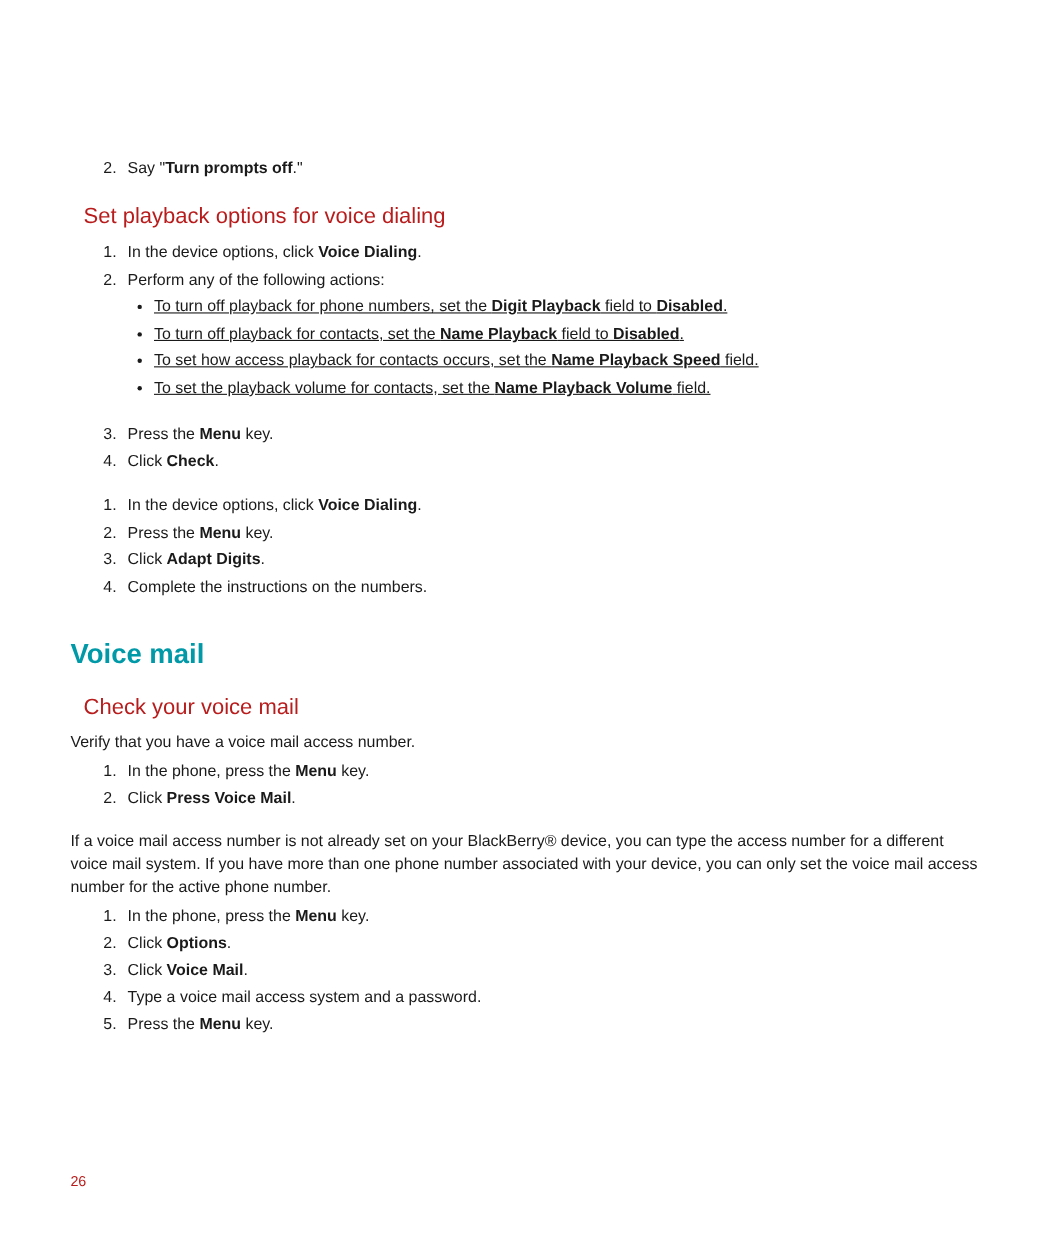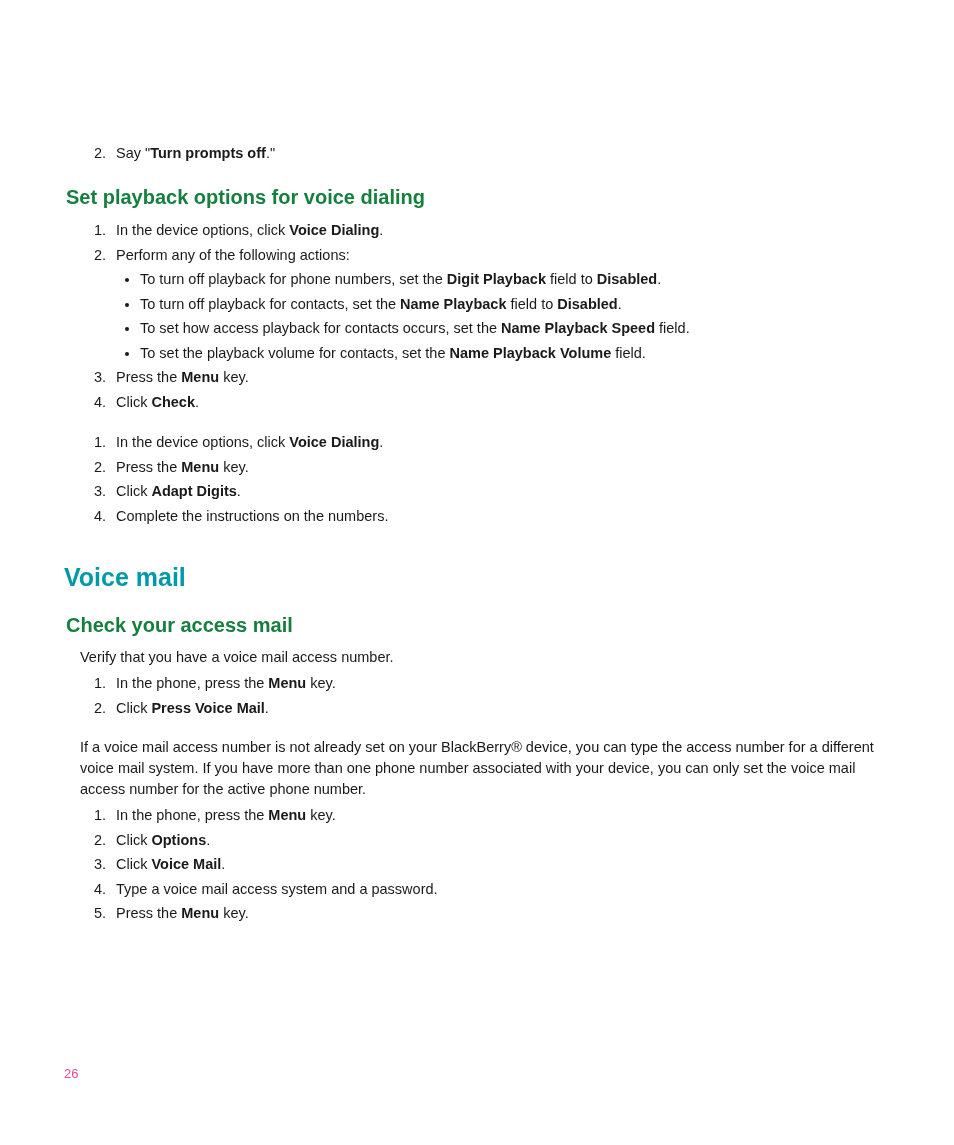--- a/index.html
+++ b/index.html
@@ -17,57 +17,58 @@
     width: 954px;
     height: 1145px;
     padding: 140px 64px 0 64px;
     position: relative;
   }
   .page-number {
     position: absolute;
     left: 64px;
     bottom: 64px;
     font-size: 13px;
-    color: #ec4899;
+    color: #b91c1c;
   }
   ol.top-ol {
     list-style: decimal;
     margin: 0 0 18px 0;
     padding-left: 46px;
     font-size: 14.5px;
     line-height: 1.55;
   }
   ol.top-ol > li {
     padding-left: 6px;
     margin: 2px 0;
   }
   ul.sub-ul {
     list-style: disc;
-    margin: 2px 0 2px 0;
+    margin: 2px 0 20px 0;
     padding-left: 24px;
+    text-decoration: underline;
   }
   ul.sub-ul > li {
     margin: 2px 0;
   }
   h2.section {
     font-size: 20px;
-    font-weight: 700;
-    color: #15803d;
-    margin: 22px 0 10px 2px;
+    font-weight: 400;
+    color: #b91c1c;
+    margin: 22px 0 10px 12px;
   }
   h1.major {
     font-size: 25px;
     font-weight: 700;
     color: #0099a8;
     margin: 36px 0 20px 0;
   }
   p.body {
     font-size: 14.5px;
     line-height: 1.45;
-    margin: 4px 16px;
+    margin: 4px 0;
   }
   .b { font-weight: 700; }
 </style>
 </head>
 <body>
 
 <div class="page">
 
   <ol class="top-ol" start="2">
     <li>
@@ -115,21 +116,21 @@
     <li>
       <span>Click </span><span class="b">Adapt Digits</span><span>.</span>
     </li>
     <li>
       <span>Complete the instructions on the numbers.</span>
     </li>
   </ol>
 
   <h1 class="major">Voice mail</h1>
 
-  <h2 class="section">Check your access mail</h2>
+  <h2 class="section">Check your voice mail</h2>
   <p class="body">Verify that you have a voice mail access number.</p>
   <ol class="top-ol">
     <li>
       <span>In the phone, press the </span><span class="b">Menu</span><span> key.</span>
     </li>
     <li>
       <span>Click </span><span class="b">Press Voice Mail</span><span>.</span>
     </li>
   </ol>
 

